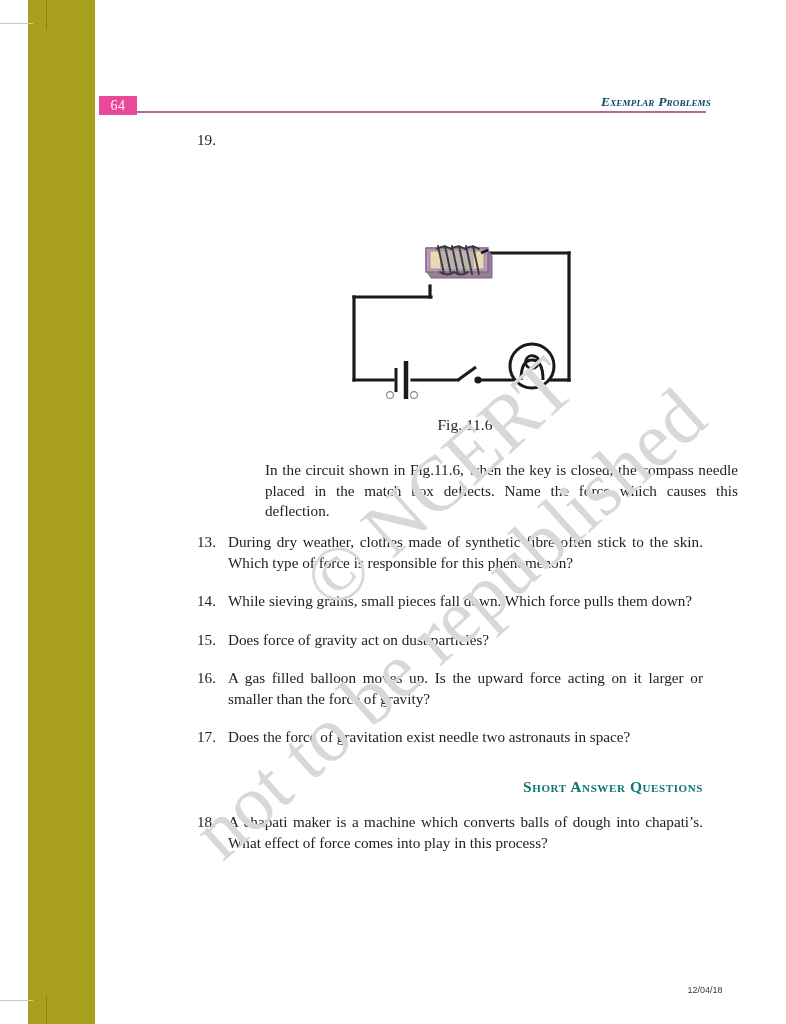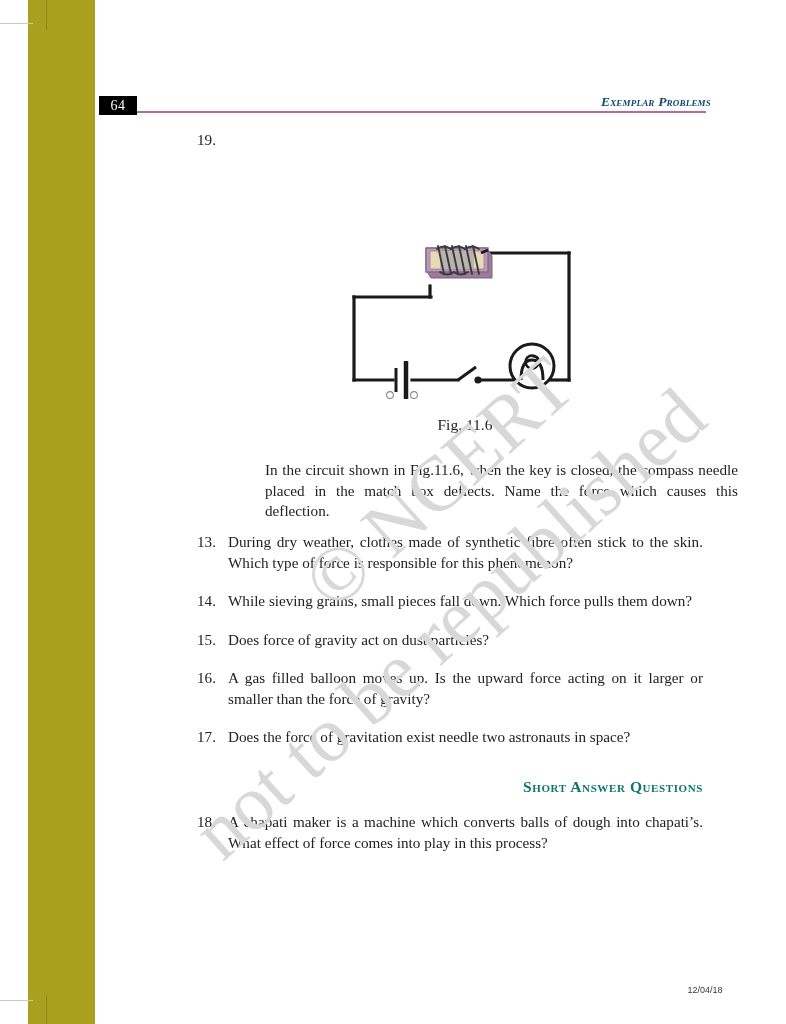--- a/index.html
+++ b/index.html
@@ -56,21 +56,21 @@
   
   .header {
     position: absolute;
     left: 4px; top: 96px;
     width: 607px; height: 22px;
   }
   .page-num {
     position: absolute;
     left: 0; top: 0;
     width: 38px; height: 19px;
-    background: #000000;
+    background: #ec4899;
     color: #ffffff;
     font-family: "Liberation Serif", serif;
     font-size: 14px;
     line-height: 19px;
     text-align: center;
     letter-spacing: 0.5px;
   }
   .header-rule {
     position: absolute;
     left: 38px; top: 15px;

